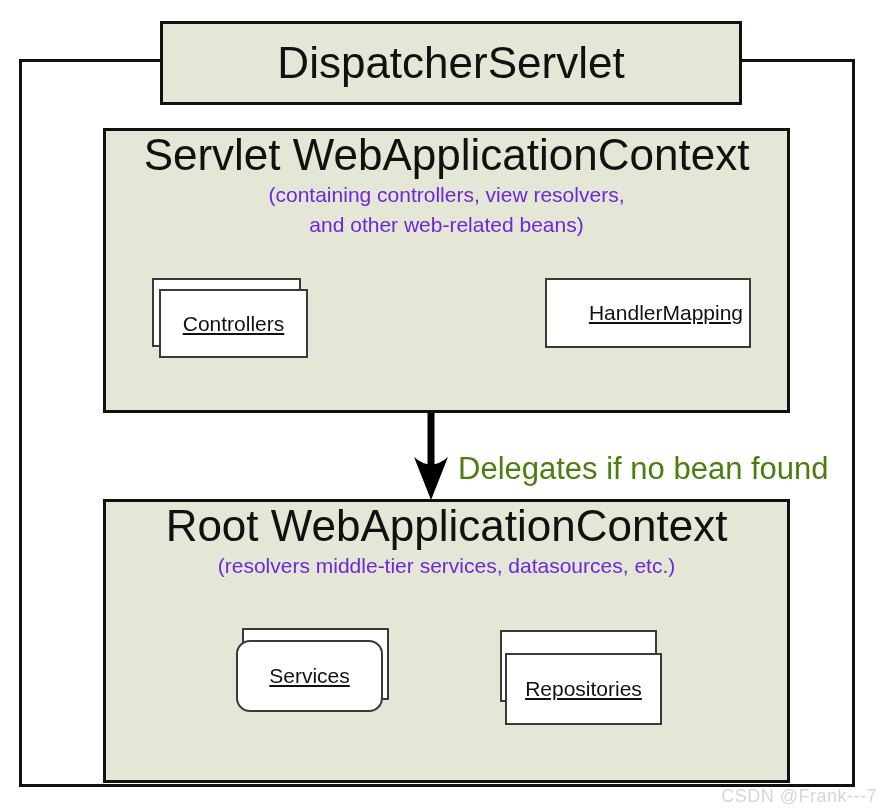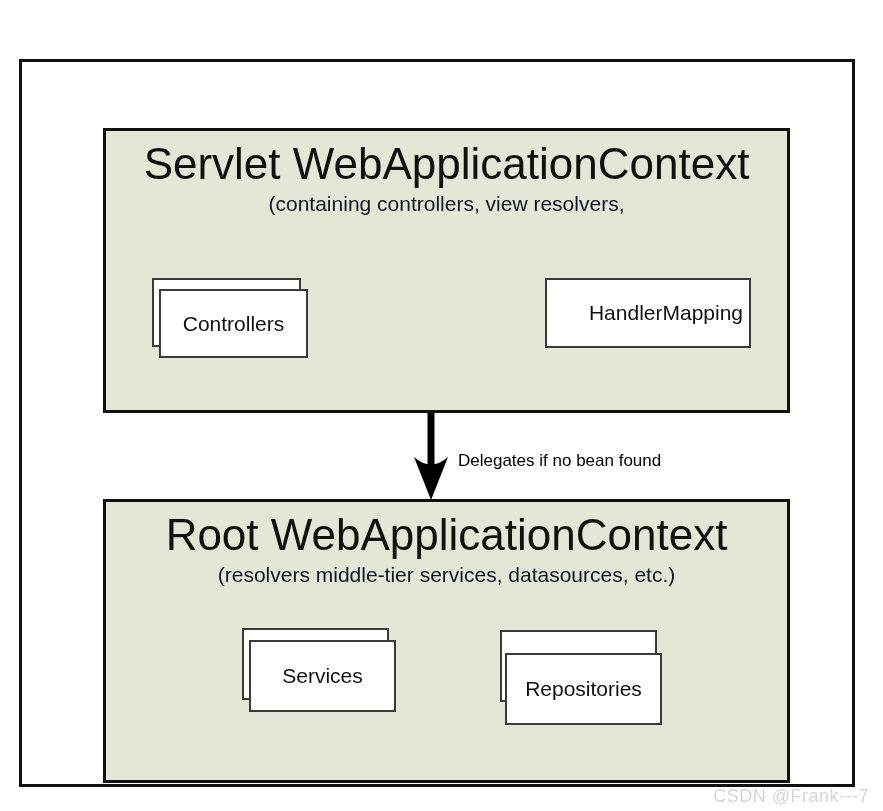--- a/index.html
+++ b/index.html
@@ -18,67 +18,71 @@
   }
   .ds-box {
     left:160px; top:21px; width:582px; height:84px;
     display:flex; align-items:center; justify-content:center;
   }
   .ds-title { font-size:44px; line-height:1; white-space:nowrap; }
   .servlet-box { left:103px; top:128px; width:687px; height:285px; }
   .root-box    { left:103px; top:499px; width:687px; height:284px; }
   .ctx-title {
     text-align:center; font-size:44px; line-height:1.1;
-    margin-top:9px; white-space:nowrap;
+    white-space:nowrap;
   }
   .ctx-sub {
-    text-align:center; font-size:21px; line-height:1.28; color:#0f172a;
+    text-align:center; font-size:21px; line-height:1.28; color:#6d28d9;
     margin-top:3px; white-space:nowrap;
   }
   .white-box, .stack-back {
     position:absolute; background:#ffffff;
     border:2px solid var(--inner-outline); box-sizing:border-box;
   }
   .white-box {
     display:flex; align-items:center; justify-content:center;
-    font-size:21px; white-space:nowrap;
+    font-size:21px; white-space:nowrap;text-decoration:underline;
   }
   
   .controllers-back  { left:46px;  top:147px; width:149px; height:69px; }
   .controllers-front { left:53px;  top:158px; width:149px; height:69px; }
   .viewresolver-box  { left:244px; top:200px; width:158px; height:72px; }
   .handlermapping-box{ left:439px; top:147px; width:206px; height:70px;padding-left:36px; }
   
   .services-back     { left:136px; top:126px; width:147px; height:72px; }
-  .services-front    { left:143px; top:138px; width:147px; height:72px; }
+  .services-front    { left:130px; top:138px; width:147px; height:72px;border-radius:14px; }
   .repositories-back { left:394px; top:128px; width:157px; height:72px; }
   .repositories-front{ left:399px; top:138px; width:157px; height:72px;margin-top:13px; }
 
   .arrow-svg { position:absolute; left:405px; top:412px; }
   .arrow-label {
     position:absolute; left:458px; top:451px;
-    font-size:17px; color:#000000; white-space:nowrap;
+    font-size:31px; color:#4d7c0f; white-space:nowrap;
   }
   .watermark {
-    position:absolute; right:14px; top:786px;
+    position:absolute; right:6px; top:786px;
     font-size:18px; letter-spacing:0.5px;
     color:var(--watermark); white-space:nowrap;
   }
 </style>
 </head>
 <body>
 
 <div class="canvas">
 
   <div class="outer-frame"></div>
 
+  <div class="ctx-box ds-box">
+    <div class="ds-title">DispatcherServlet</div>
+  </div>
 
   <div class="ctx-box servlet-box">
     <div class="ctx-title">Servlet WebApplicationContext</div>
     <div class="ctx-sub">(containing controllers, view resolvers,</div>
+    <div class="ctx-sub">and other web-related beans)</div>
 
     <div class="stack-back controllers-back"></div>
     <div class="white-box controllers-front">
       <span>Controllers</span>
     </div>
 
 
     <div class="white-box handlermapping-box">
       <span>HandlerMapping</span>
     </div>

